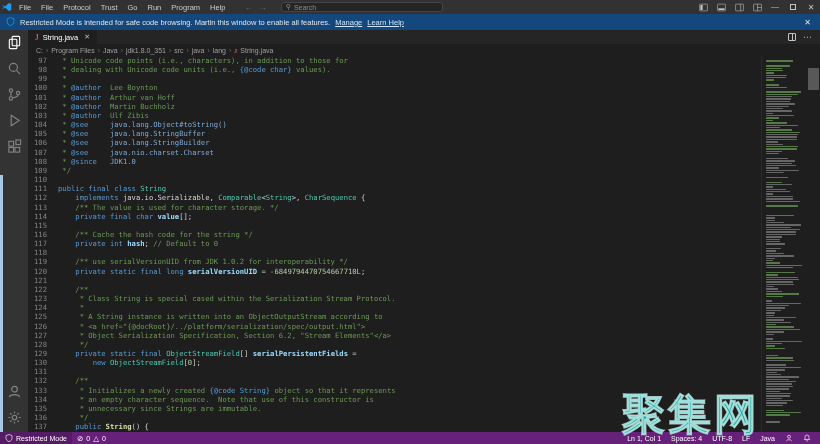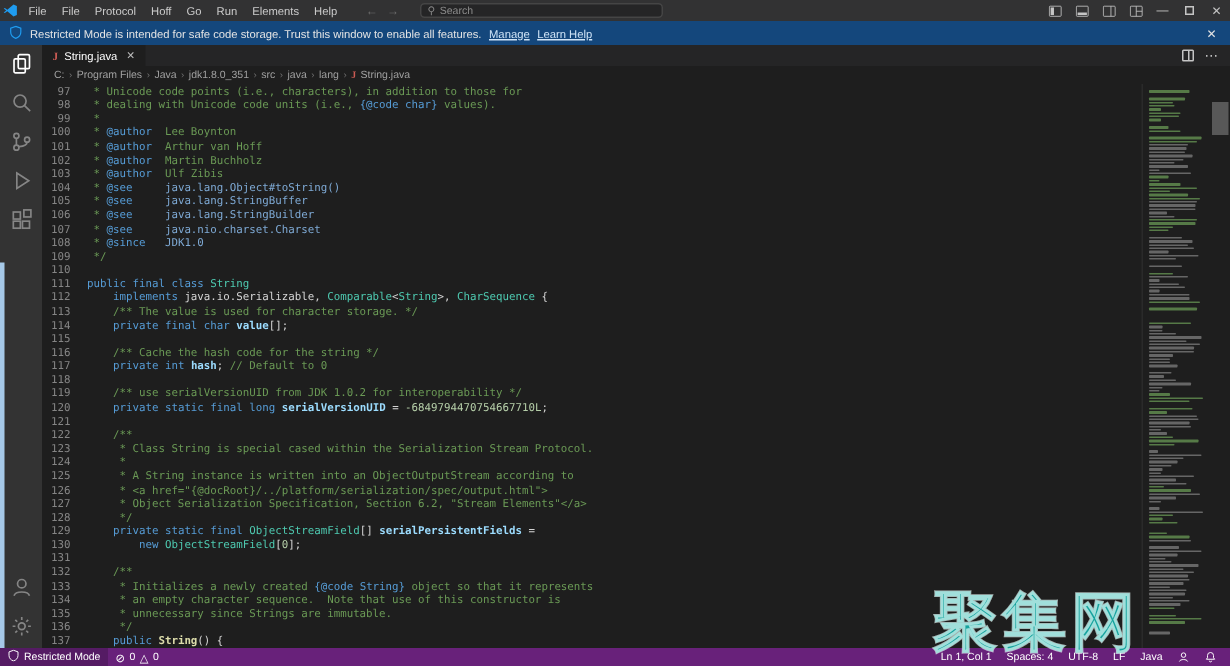--- a/index.html
+++ b/index.html
@@ -84,24 +84,24 @@
   <div class="titlebar">
     <span class="tb-logo">
       <svg width="10" height="10" viewBox="0 0 16 16">
           <path fill="#1f9cf0" d="M11.2 1.5L4.6 7.3 2 5.3l-1.2.6L3.4 8 .8 10.1l1.2.6 2.6-2 6.6 5.8 3.6-1.8V3.3z"></path>
         </svg>
     </span>
     <div class="menu" id="menubar">
         <div class="menu-item">File</div>
         <div class="menu-item">File</div>
         <div class="menu-item">Protocol</div>
-        <div class="menu-item">Hoff</div>
+        <div class="menu-item">Trust</div>
         <div class="menu-item">Go</div>
         <div class="menu-item">Run</div>
-        <div class="menu-item">Elements</div>
+        <div class="menu-item">Program</div>
         <div class="menu-item">Help</div>
       </div>
     <span class="nav-arrows">←&nbsp;→</span>
     <div class="search-box">
       <span>⚲</span>
       <span>Search</span>
     </div>
     <div class="tb-right">
       <span class="tb-ic">
           <svg viewBox="0 0 16 16">
@@ -139,21 +139,21 @@
         </span>
     </div>
   </div>
 
   <div class="banner">
     <span>
       <svg width="9" height="9" viewBox="0 0 16 16">
           <path d="M8 1l6 2.2v4.6c0 3.8-2.4 6.3-6 7.4-3.6-1.1-6-3.6-6-7.4V3.2z" fill="none" stroke="#1f9cf0" stroke-width="1.4"></path>
         </svg>
     </span>
-    <span>Restricted Mode is intended for safe code storage. Trust this window to enable all features.</span>
+    <span>Restricted Mode is intended for safe code browsing. Martin this window to enable all features.</span>
     <a>Manage</a>
     <a>Learn Help</a>
     <span class="sp"></span>
     <span class="x">✕</span>
   </div>
 
   <div class="main">
     <div class="activitybar">
       <div class="ab-group" id="ab-top">
           <div class="ab-ic active">

